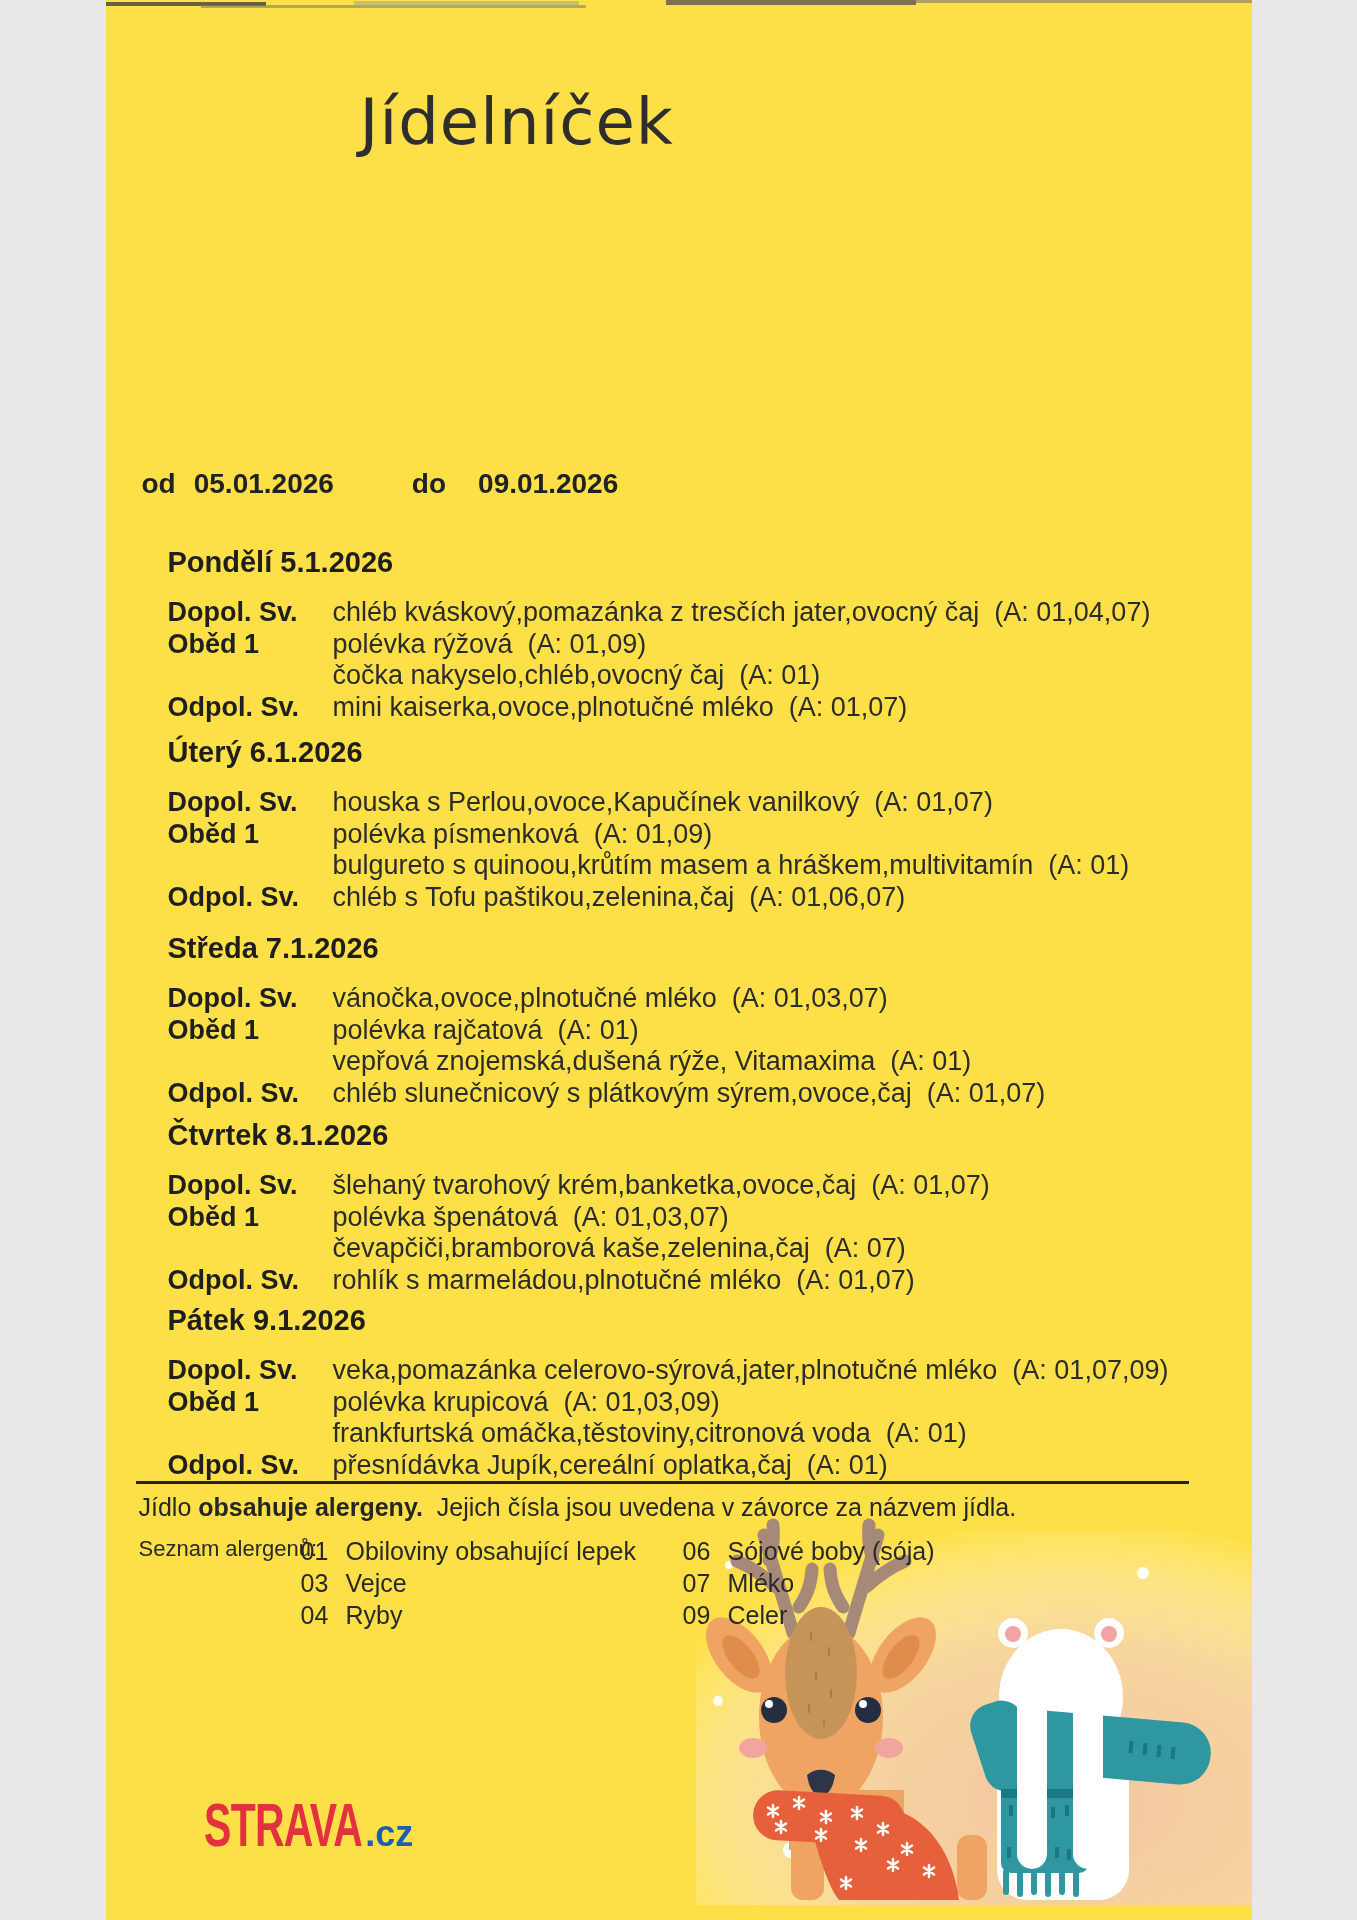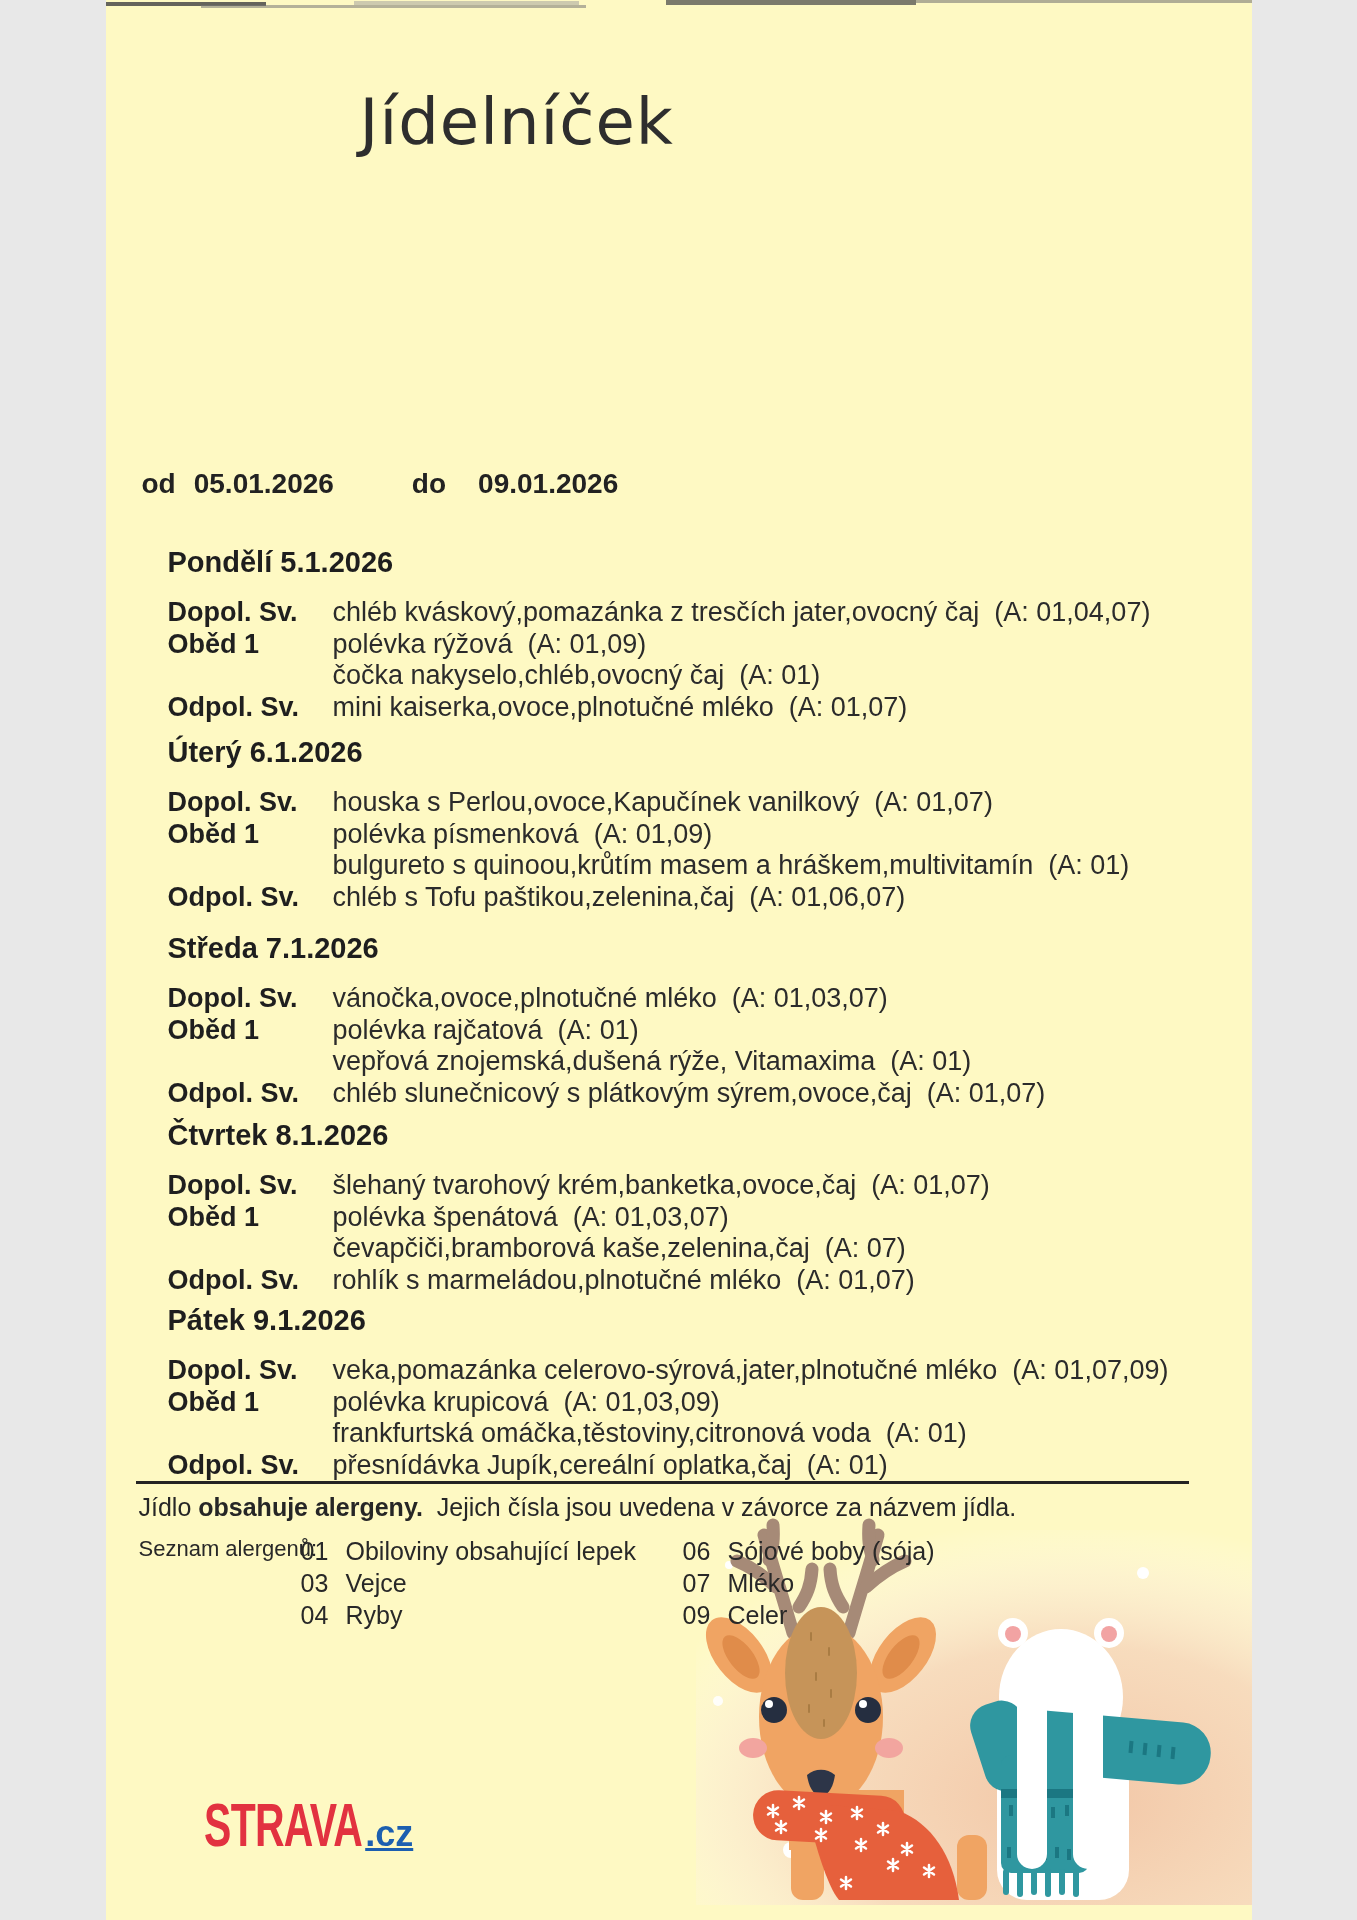--- a/index.html
+++ b/index.html
@@ -1,18 +1,18 @@
 <!DOCTYPE html>
 <html><head>
 <meta charset="utf-8">
 <style>
   html,body{margin:0;padding:0;background:#e8e8e8;}
   .page{
     position:relative; width:1146px; height:1920px; margin:0 auto;
-    background:#fef9c3; overflow:hidden;
+    background:#fde047; overflow:hidden;
     font-family:"Liberation Sans", sans-serif; color:#282828;
   }
   
   .scanline{position:absolute; z-index:6;}
   
   .bg-band{
     position:absolute; left:1188px; top:150px; width:90px; height:1755px; z-index:0;
     background:linear-gradient(180deg,
       rgba(246,216,200,0) 0%, rgba(245,211,192,.35) 12%,
       rgba(242,202,180,.6) 30%, rgba(240,196,172,.8) 60%,
@@ -62,21 +62,20 @@
   .al-col.right{left:577px;}
   
   .logo{position:absolute; left:98px; top:1794px; display:flex; align-items:baseline;}
   .logo .brand{
     display:inline-block; font-weight:bold; font-size:62px; line-height:62px;
     letter-spacing:-1px; transform:scaleX(0.66); transform-origin:left bottom;
   }
   .logo .tld{
     display:inline-block; font-weight:bold; font-size:36px; line-height:36px;
     margin-left:-78px;
-    text-decoration:underline;
   }
 </style>
 </head>
 <body>
 
 <div class="page">
 
   <div class="scanline" style="left:0;top:2px;width:160px;height:4px;background:#4a4a4a;opacity:.85;"></div>
   <div class="scanline" style="left:95px;top:5px;width:385px;height:3px;background:#777;opacity:.55;"></div>
   <div class="scanline" style="left:248px;top:1px;width:225px;height:4px;background:#9b9b9b;opacity:.5;"></div>

